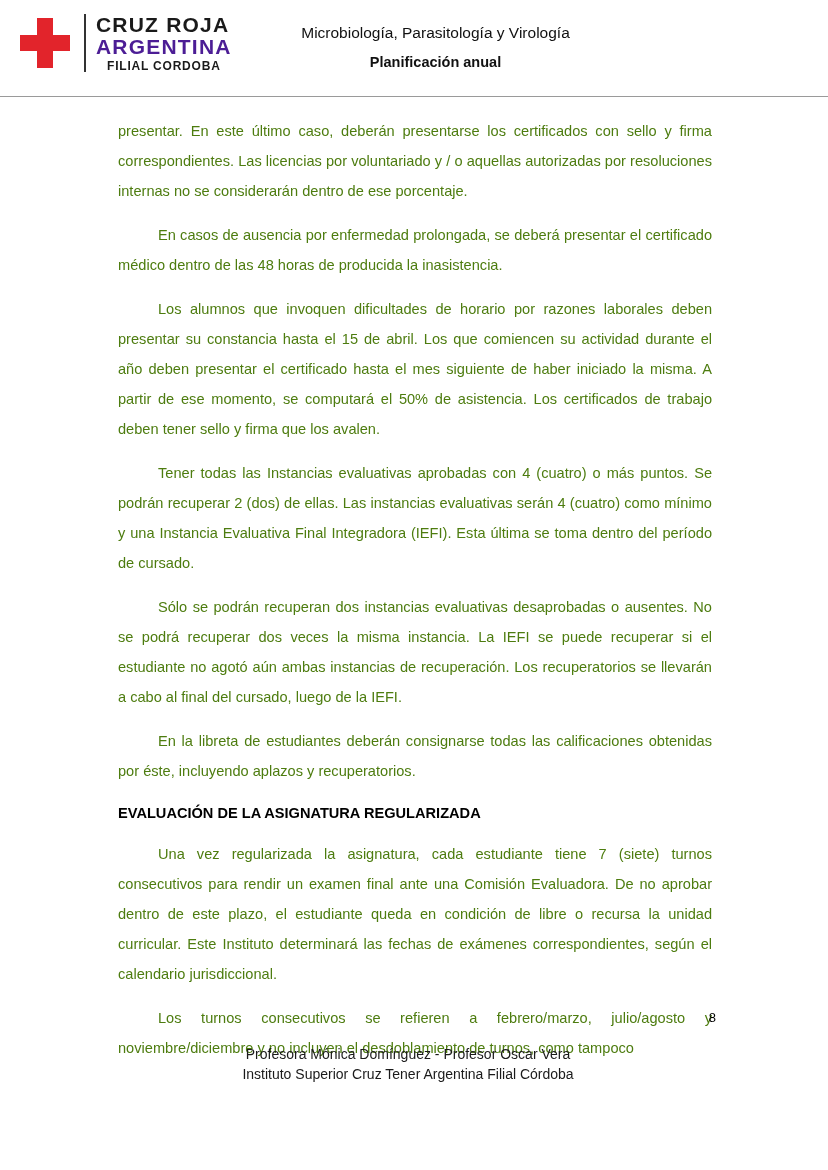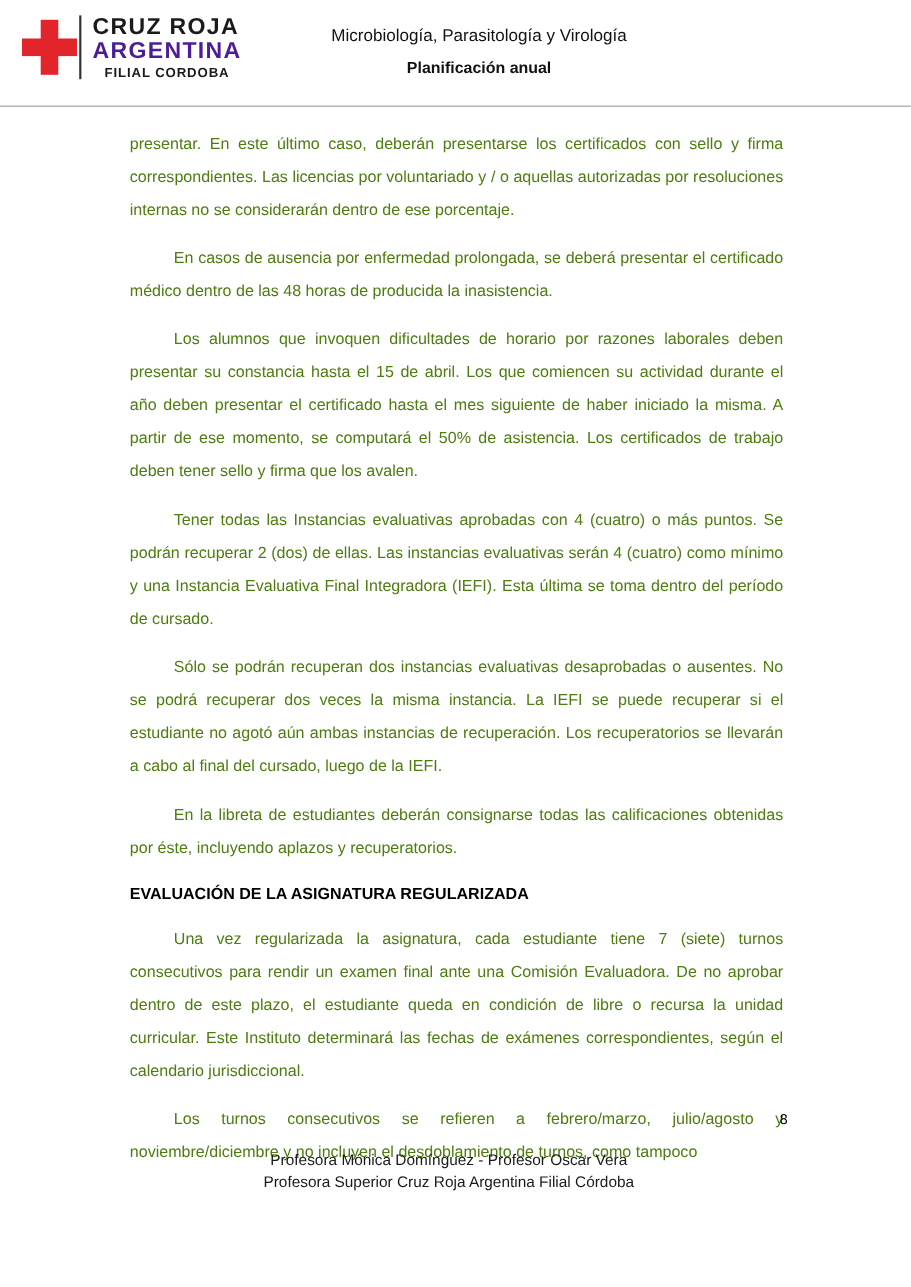--- a/index.html
+++ b/index.html
@@ -29,21 +29,21 @@
     height: 96px;
     padding: 0;
   }
 
   .logo-block {
     position: absolute;
     left: 18px;
     top: 14px;
     display: flex;
     align-items: flex-start;
-    gap: 0;
+    gap: 12px;
   }
 
   .cross-wrap {
     width: 54px;
     height: 54px;
     position: relative;
     margin-top: 2px;
   }
 
   .logo-texts {
@@ -192,16 +192,16 @@
     <h2 class="section-heading">EVALUACIÓN DE LA ASIGNATURA REGULARIZADA</h2>
 
     <p class="para indent">Una vez regularizada la asignatura, cada estudiante tiene 7 (siete) turnos consecutivos para rendir un examen final ante una Comisión Evaluadora. De no aprobar dentro de este plazo, el estudiante queda en condición de libre o recursa la unidad curricular. Este Instituto determinará las fechas de exámenes correspondientes, según el calendario jurisdiccional.</p>
     <p class="para indent">Los turnos consecutivos se refieren a febrero/marzo, julio/agosto y noviembre/diciembre y no incluyen el desdoblamiento de turnos, como tampoco</p>
   </div>
 
   <div class="page-number">8</div>
 
   <div class="footer">
     <div>Profesora Mónica Domínguez - Profesor Oscar Vera</div>
-    <div>Profesora Superior Cruz Roja Argentina Filial Córdoba</div>
+    <div>Instituto Superior Cruz Tener Argentina Filial Córdoba</div>
   </div>
 
 </div>
 
 </body></html>

